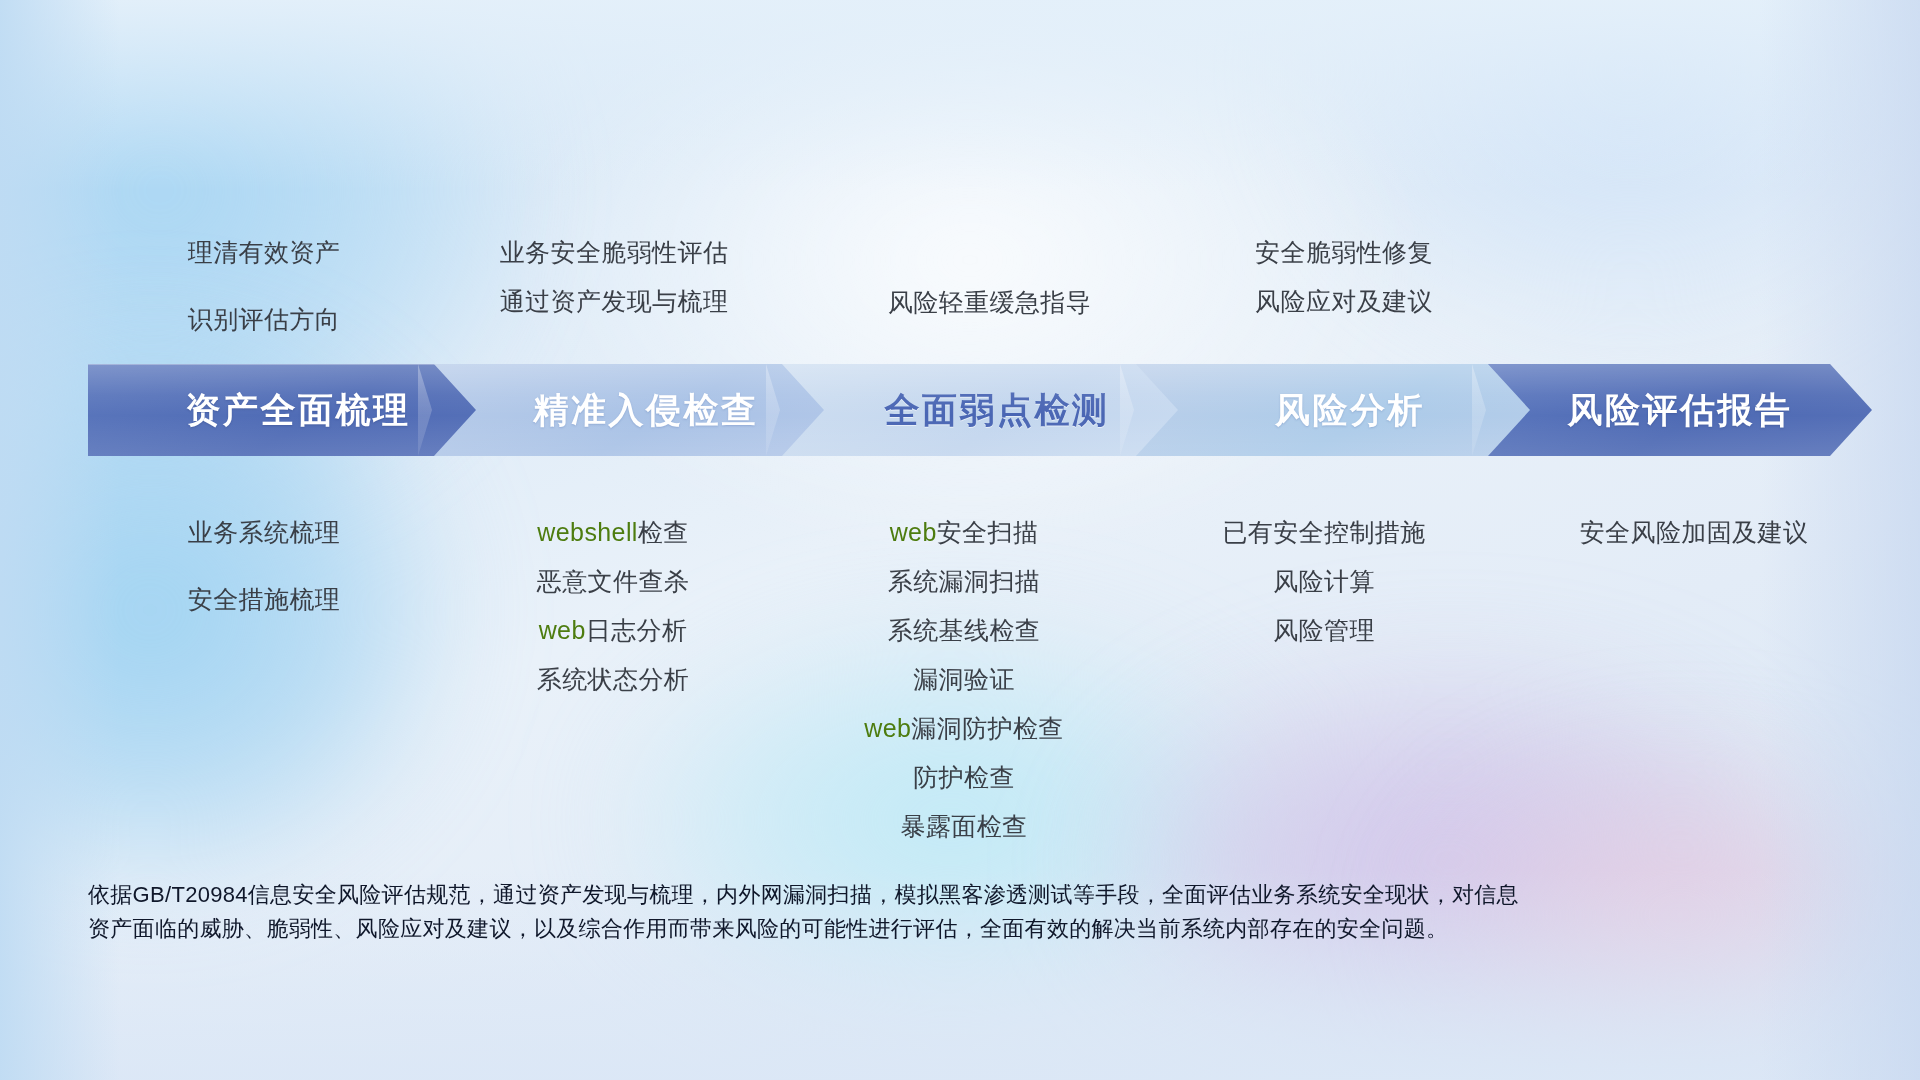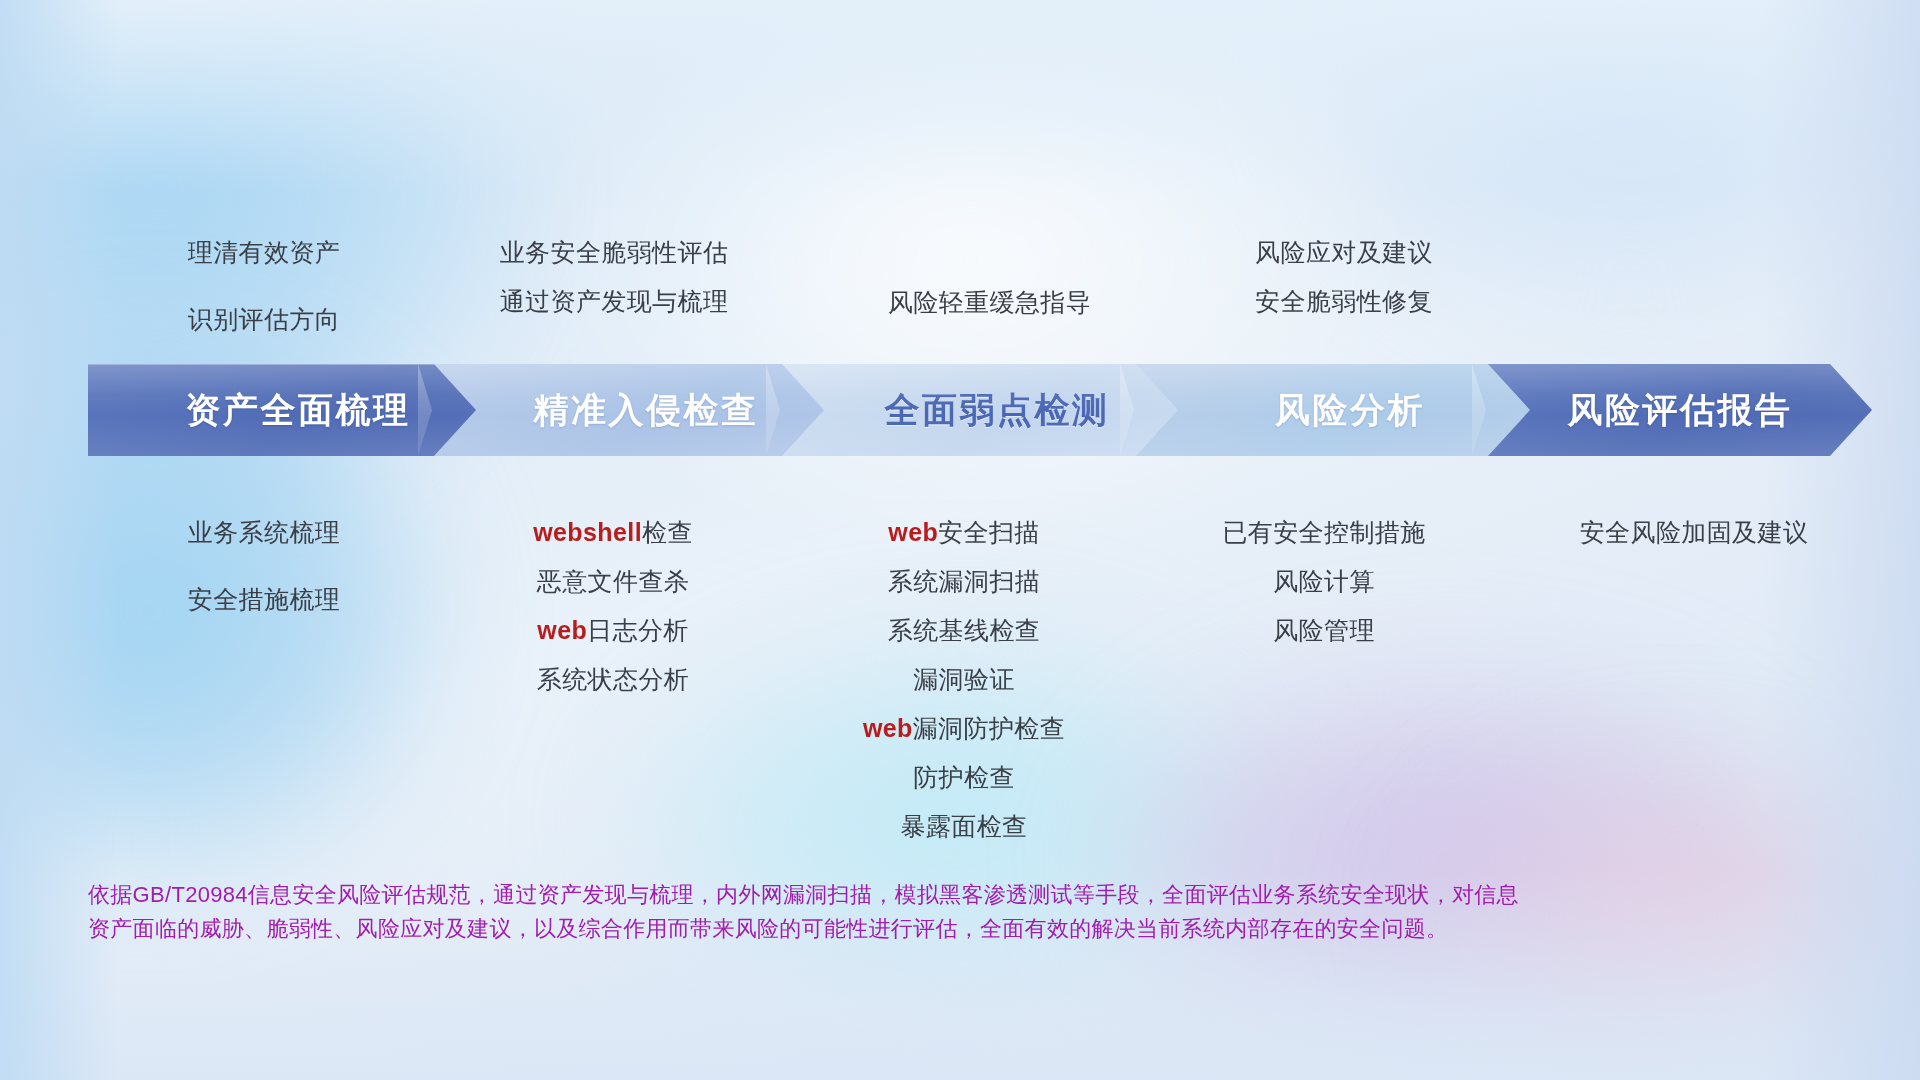--- a/index.html
+++ b/index.html
@@ -97,21 +97,21 @@
   .c5{width:372px;}
 
   .item{
     color:#3a3f47;
     font-size:25px;
     line-height:49px;
     letter-spacing:.4px;
     white-space:nowrap;
     text-align:center;
   }
-  .item b{font-weight:700;color:#b91c1c;}
+  .item b{font-weight:400;color:#4d7c0f;}
   .top-offset{margin-top:50px;margin-left:31px;}
 
   
   #banner{
     position:absolute;left:88px;top:364px;width:1744px;height:92px;
   }
   .chev{
     position:absolute;top:0;height:92px;
     display:flex;align-items:center;justify-content:center;
     -webkit-clip-path:polygon(0 0, calc(100% - 42px) 0, 100% 50%, calc(100% - 42px) 100%, 0 100%, 42px 50%);
@@ -156,21 +156,21 @@
     position:absolute;top:0;height:92px;width:14px;
     background:linear-gradient(180deg,rgba(255,255,255,.55),rgba(255,255,255,.18));
     -webkit-clip-path:polygon(0 0,100% 50%,0 100%);
     clip-path:polygon(0 0,100% 50%,0 100%);
     opacity:.55;pointer-events:none;
   }
 
   
   #footer{
     position:absolute;left:88px;top:878px;width:1500px;
-    color:#a21caf;font-size:22px;line-height:34px;letter-spacing:.3px;
+    color:#0f172a;font-size:22px;line-height:34px;letter-spacing:.3px;
   }
   #footer p{margin:0;}
 </style>
 </head>
 <body>
 
 <div id="bg">
   <div class="bglayer" id="bg-base"></div>
   <div class="bglayer" id="bg-blob-tl"></div>
   <div class="bglayer" id="bg-blob-left"></div>
@@ -193,22 +193,22 @@
       <div class="item">识别评估方向</div>
     </div>
     <div class="col c3">
       <div class="item">业务安全脆弱性评估</div>
       <div class="item">通过资产发现与梳理</div>
     </div>
     <div class="col c4">
       <div class="item top-offset">风险轻重缓急指导</div>
     </div>
     <div class="col c5">
+      <div class="item">安全脆弱性修复</div>
       <div class="item">风险应对及建议</div>
-      <div class="item">安全脆弱性修复</div>
     </div>
   </div>
 
   <div id="banner">
     <div class="chev first" id="chev-1">
       <span class="label">资产全面梳理</span>
     </div>
     <div class="chev" id="chev-2">
       <span class="label">精准入侵检查</span>
     </div>

